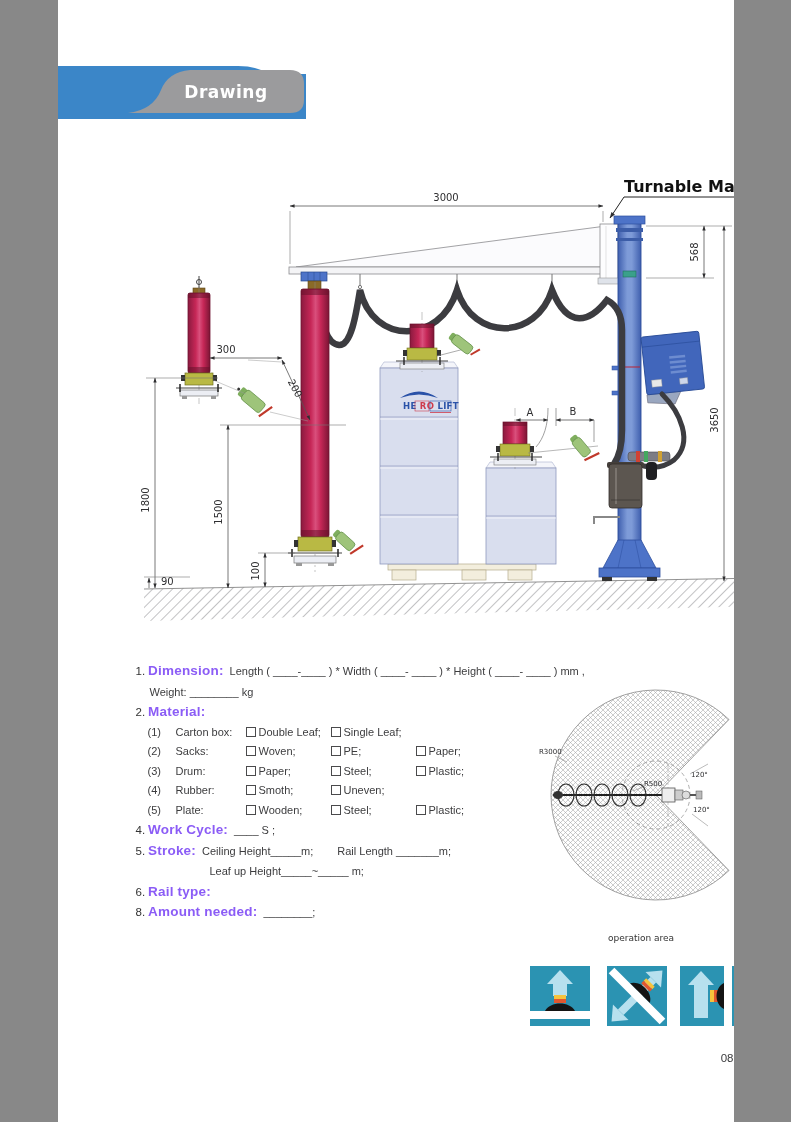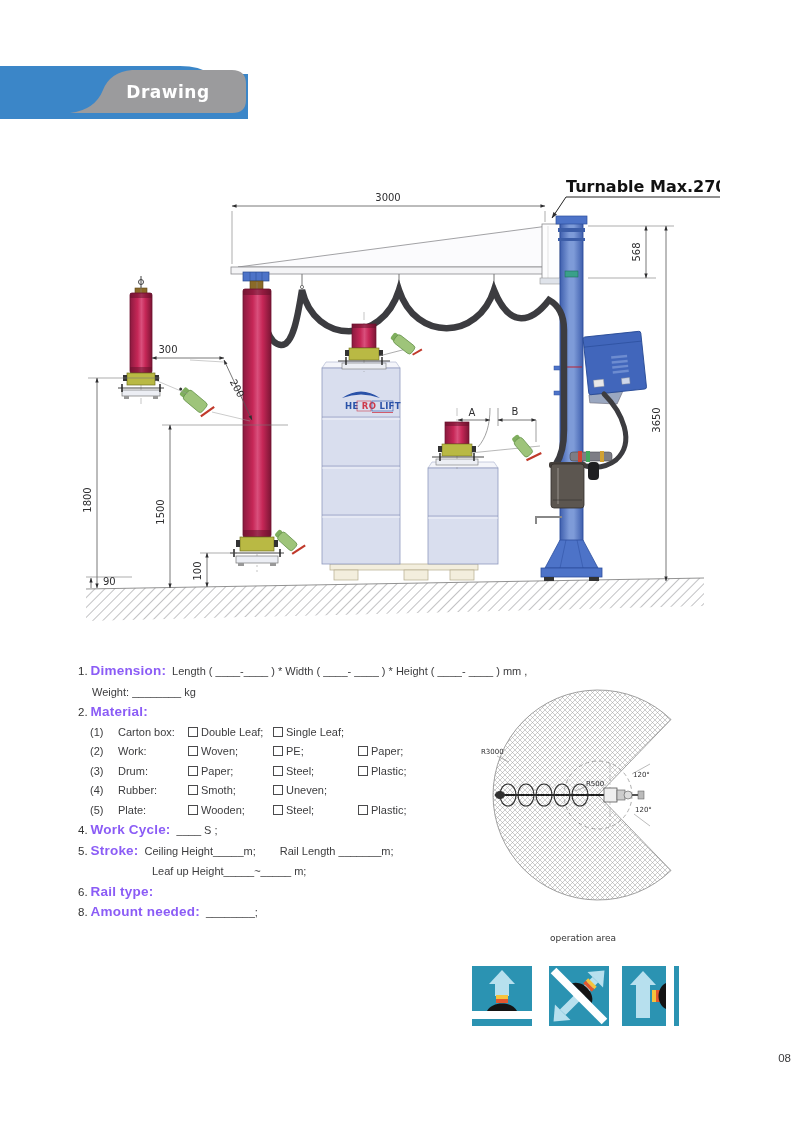--- a/index.html
+++ b/index.html
@@ -1,16 +1,16 @@
 <!DOCTYPE html>
 <html><head>
 <meta charset="utf-8">
 <style>
   html,body{margin:0;padding:0;background:#888;}
-  .page{position:relative;width:791px;height:1122px;background:#fff;margin:0 auto;
+  .page{position:relative;width:676px;height:1122px;background:#fff;margin:0 auto;
         font-family:"Liberation Sans",sans-serif;overflow:hidden;}
   .abs{position:absolute;}
   
   .form{position:absolute;left:78px;top:661px;width:460px;color:#3c3c3e;font-size:11px;}
   .line{line-height:20.5px;white-space:nowrap;}
   .num{font-size:11.5px;color:#333;margin-right:3px;}
   .blabel{font-size:13.5px;font-weight:bold;color:#8b5cf6;margin-right:6px;letter-spacing:.2px;}
   .indent1{padding-left:14px;}
   .indent5{padding-left:74px;}
   .mrow{display:flex;line-height:19.5px;margin-left:12px;white-space:nowrap;}
@@ -366,21 +366,21 @@
     </div>
 
     <div class="mrow">
       <span class="mnum">(1)</span>
       <span class="mlabel">Carton box:</span>
       <span class="opt"><span class="cb"></span><span>Double Leaf;</span></span>
       <span class="opt"><span class="cb"></span><span>Single Leaf;</span></span>
     </div>
     <div class="mrow">
       <span class="mnum">(2)</span>
-      <span class="mlabel">Work:</span>
+      <span class="mlabel">Sacks:</span>
       <span class="opt"><span class="cb"></span><span>Woven;</span></span>
       <span class="opt"><span class="cb"></span><span>PE;</span></span>
       <span class="opt"><span class="cb"></span><span>Paper;</span></span>
     </div>
     <div class="mrow">
       <span class="mnum">(3)</span>
       <span class="mlabel">Drum:</span>
       <span class="opt"><span class="cb"></span><span>Paper;</span></span>
       <span class="opt"><span class="cb"></span><span>Steel;</span></span>
       <span class="opt"><span class="cb"></span><span>Plastic;</span></span>

